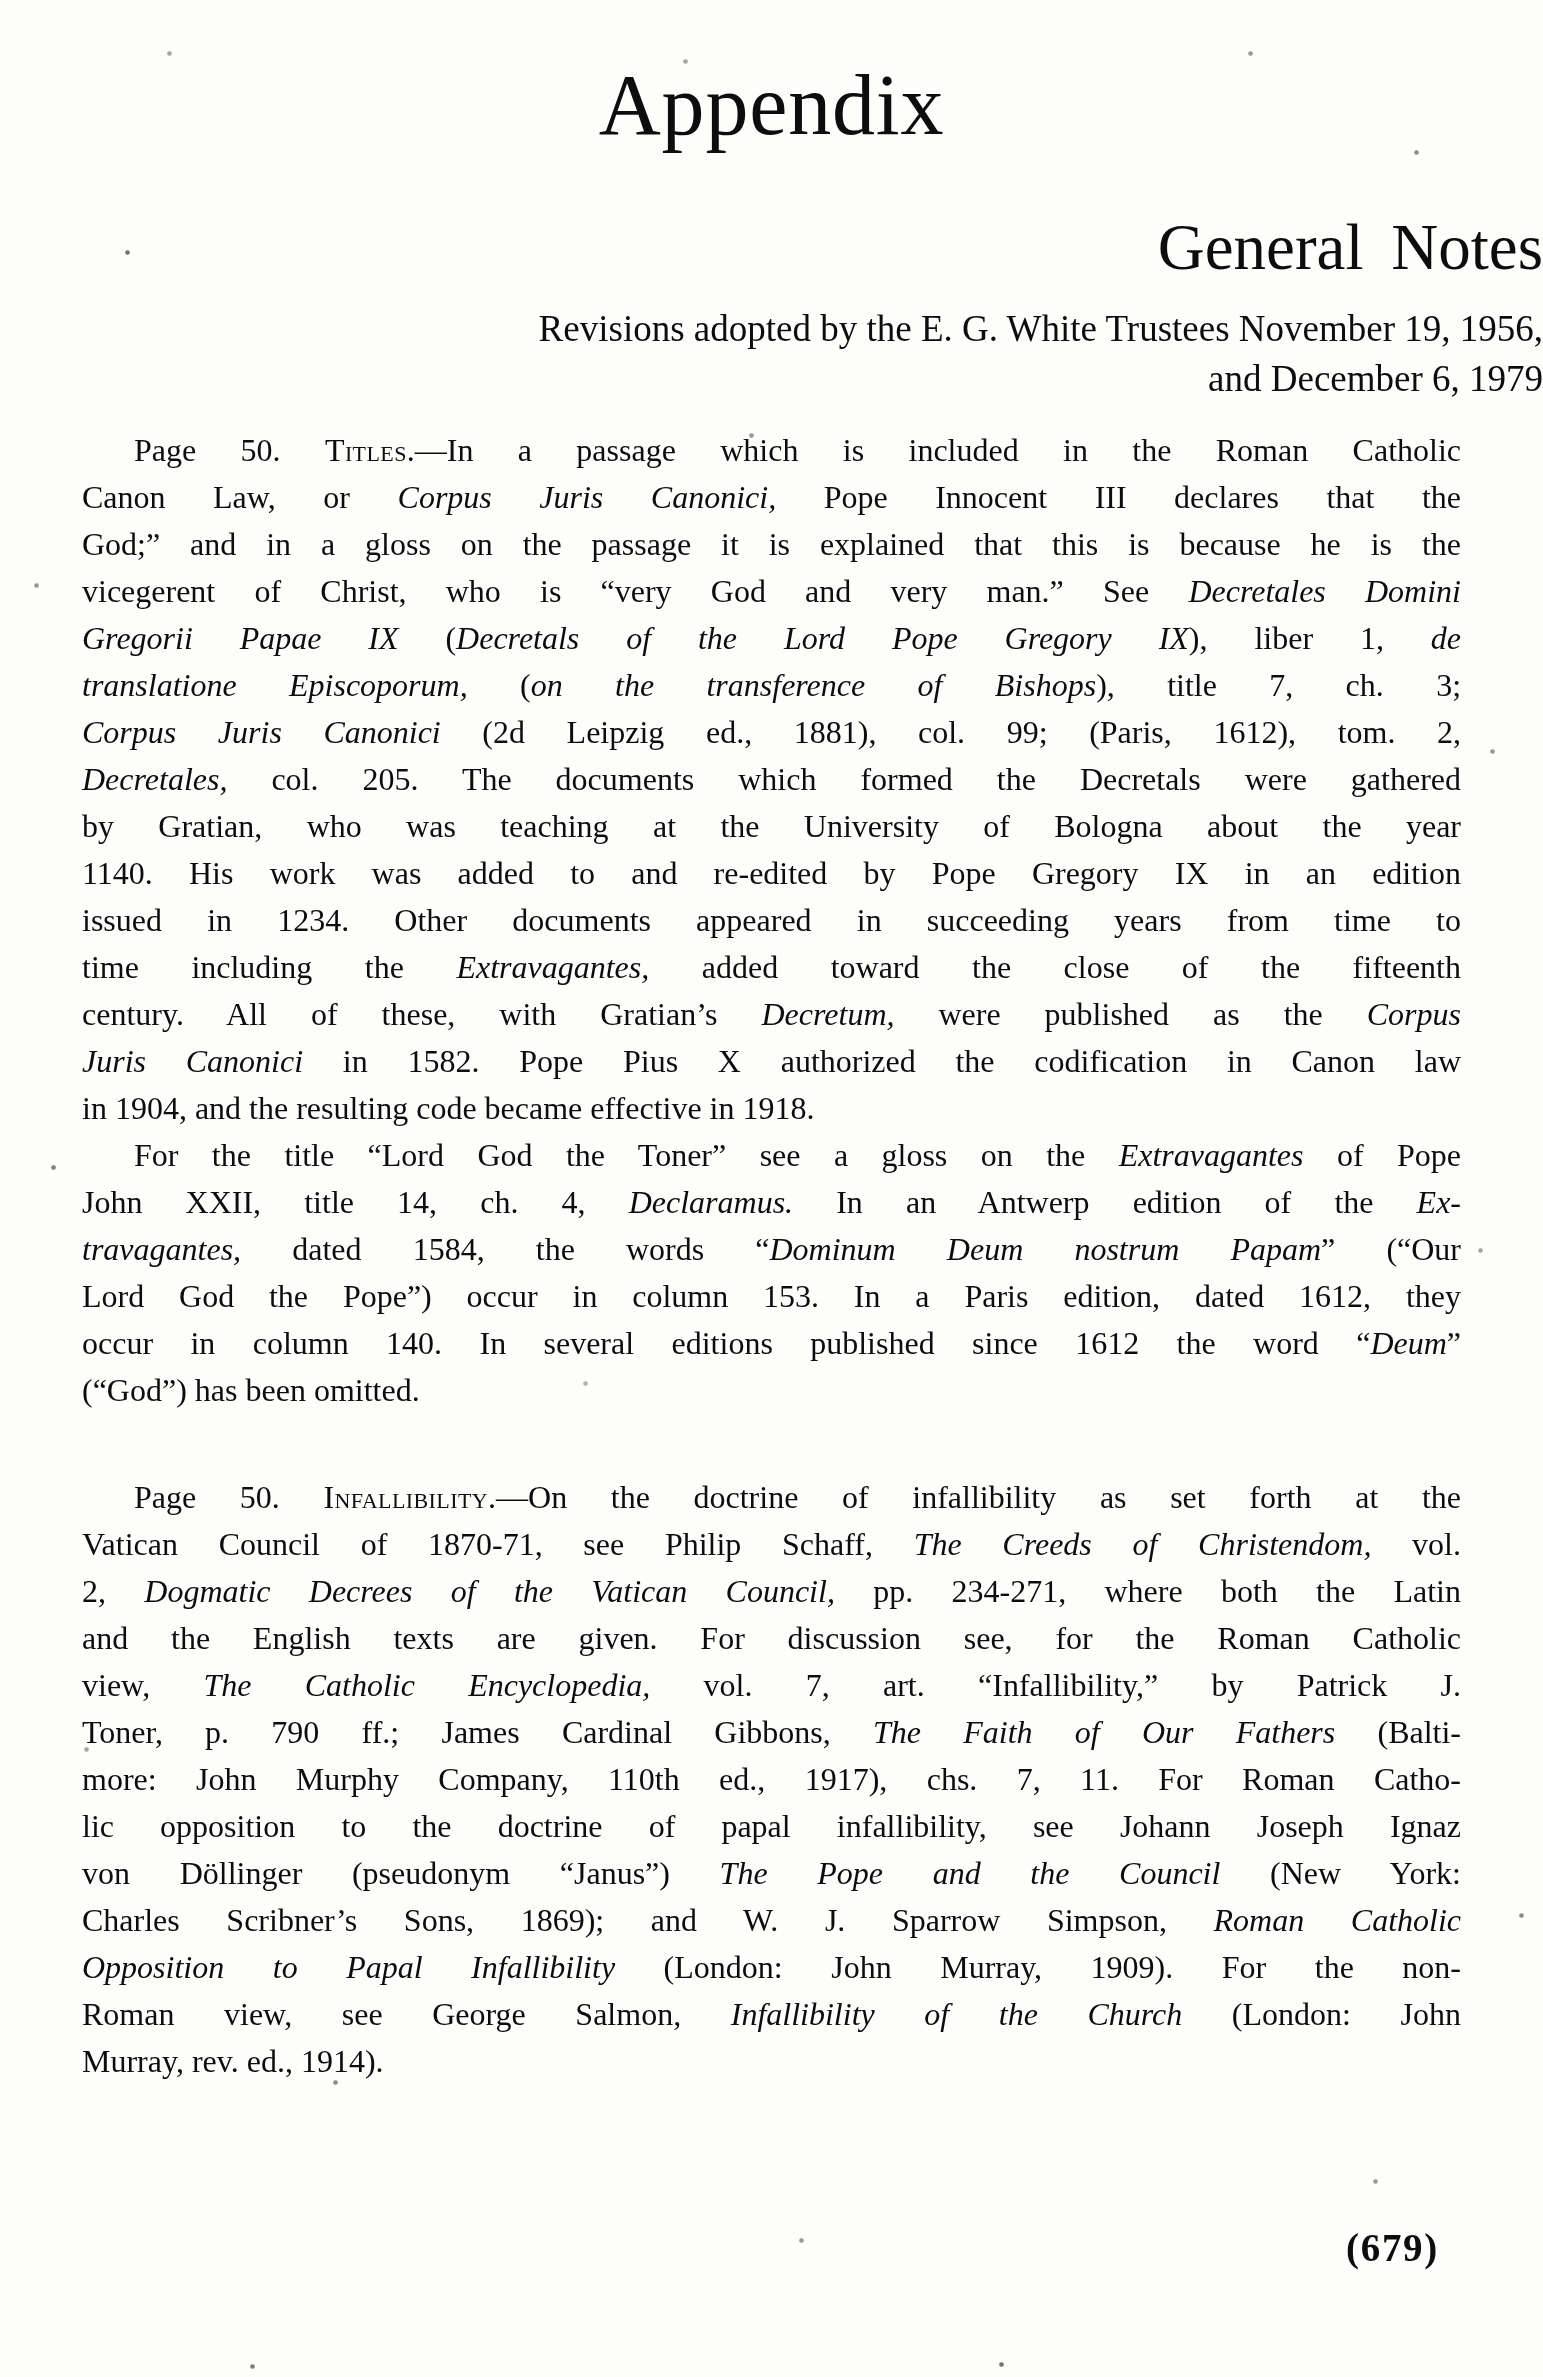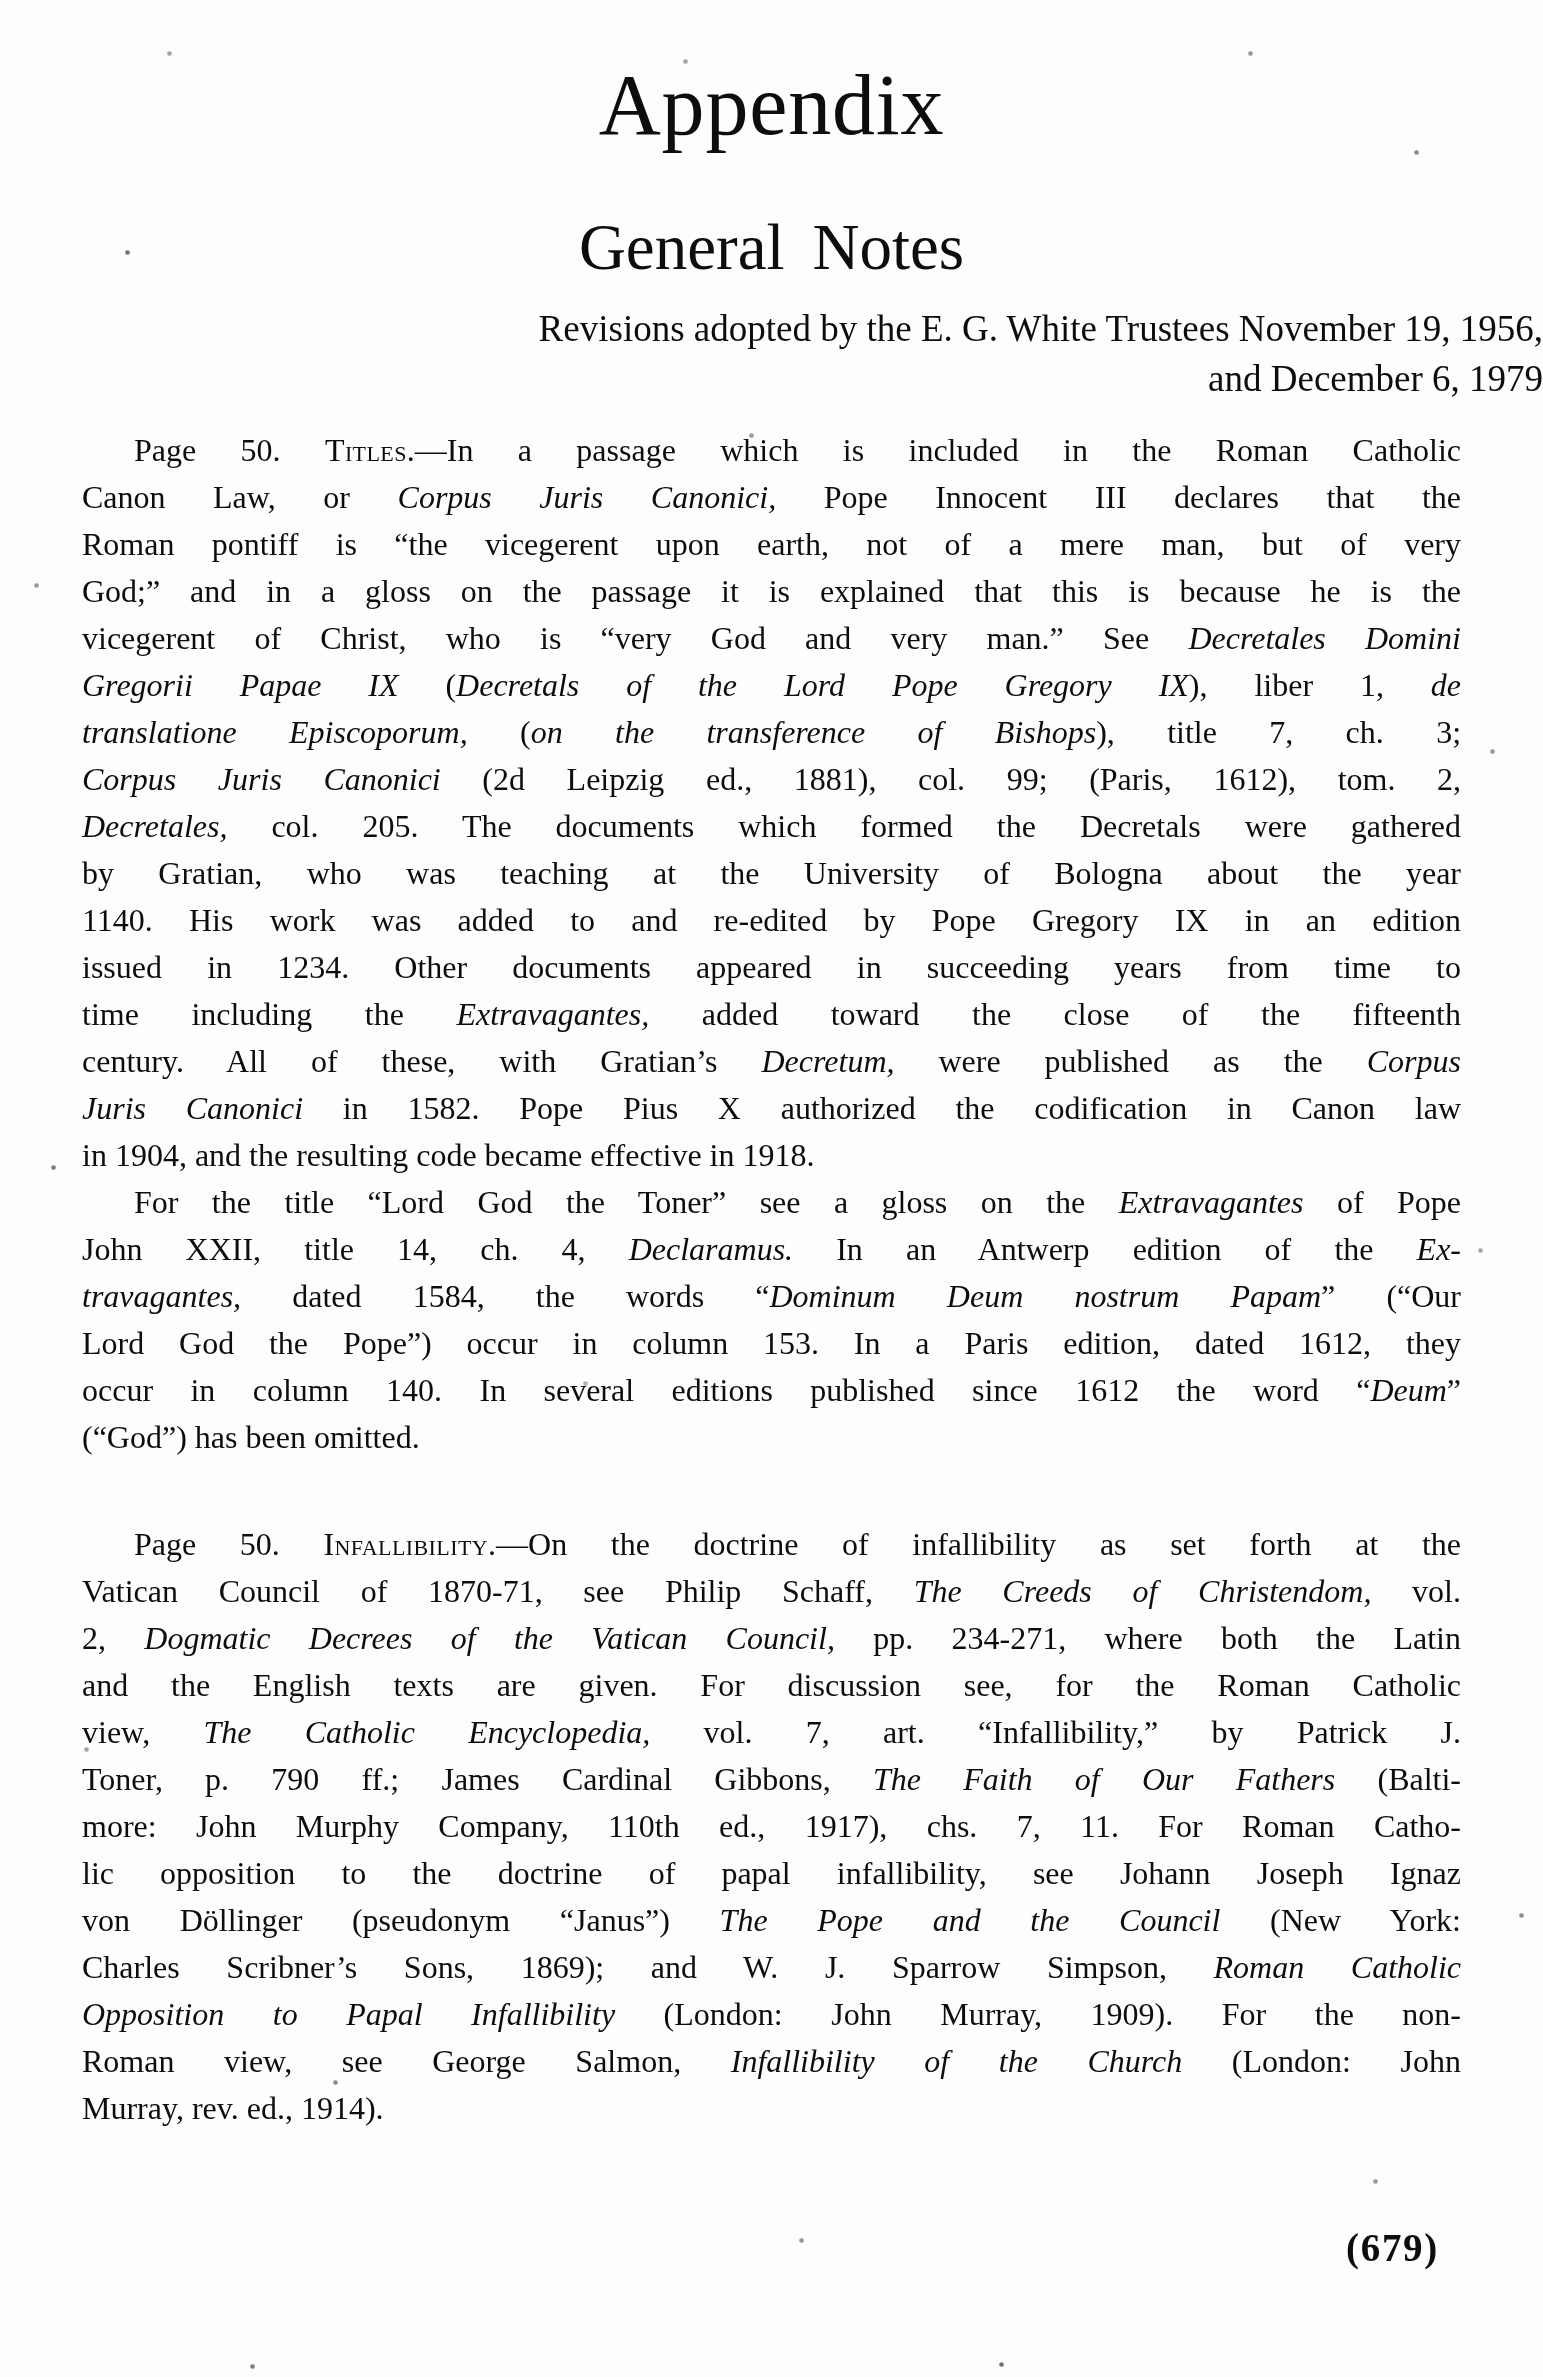--- a/index.html
+++ b/index.html
@@ -21,21 +21,21 @@
     margin: 0;
     padding-top: 52px;
     text-align: center;
     font-size: 86px;
     line-height: 1.25;
     font-weight: normal;
     letter-spacing: 0.8px;
   }
   .subtitle {
     margin: 50px 0 0 0;
-    text-align: center;
+    text-align: right;
     font-size: 65px;
     line-height: 1.15;
     font-weight: normal;
     word-spacing: 11.6px;
   }
   .rev {
     text-align: right;
     font-size: 37px;
     line-height: 50px;
   }
@@ -101,21 +101,20 @@
     <h1 class="title">Appendix</h1>
     <h2 class="subtitle">General Notes</h2>
     <div class="rev rev1">Revisions adopted by the E. G. White Trustees November 19, 1956,</div>
     <div class="rev">and December 6, 1979</div>
   </header>
 
   <main class="body-text" id="body-text">
       <div class="para">
         <div class="tline first"><span>Page 50. </span><span class="sc">Titles</span><span>.—In a passage which is included in the Roman Catholic</span></div>
         <div class="tline"><span>Canon Law, or </span><span class="it">Corpus Juris Canonici,</span><span> Pope Innocent III declares that the</span></div>
-        <div class="tline"><span>Roman pontiff is “the vicegerent upon earth, not of a mere man, but of very</span></div>
         <div class="tline"><span>God;” and in a gloss on the passage it is explained that this is because he is the</span></div>
         <div class="tline"><span>vicegerent of Christ, who is “very God and very man.” See </span><span class="it">Decretales Domini</span></div>
         <div class="tline"><span class="it">Gregorii Papae IX</span><span> (</span><span class="it">Decretals of the Lord Pope Gregory IX</span><span>), liber 1, </span><span class="it">de</span></div>
         <div class="tline"><span class="it">translatione Episcoporum,</span><span> (</span><span class="it">on the transference of Bishops</span><span>), title 7, ch. 3;</span></div>
         <div class="tline"><span class="it">Corpus Juris Canonici</span><span> (2d Leipzig ed., 1881), col. 99; (Paris, 1612), tom. 2,</span></div>
         <div class="tline"><span class="it">Decretales,</span><span> col. 205. The documents which formed the Decretals were gathered</span></div>
         <div class="tline"><span>by Gratian, who was teaching at the University of Bologna about the year</span></div>
         <div class="tline"><span>1140. His work was added to and re-edited by Pope Gregory IX in an edition</span></div>
         <div class="tline"><span>issued in 1234. Other documents appeared in succeeding years from time to</span></div>
         <div class="tline"><span>time including the </span><span class="it">Extravagantes,</span><span> added toward the close of the fifteenth</span></div>

